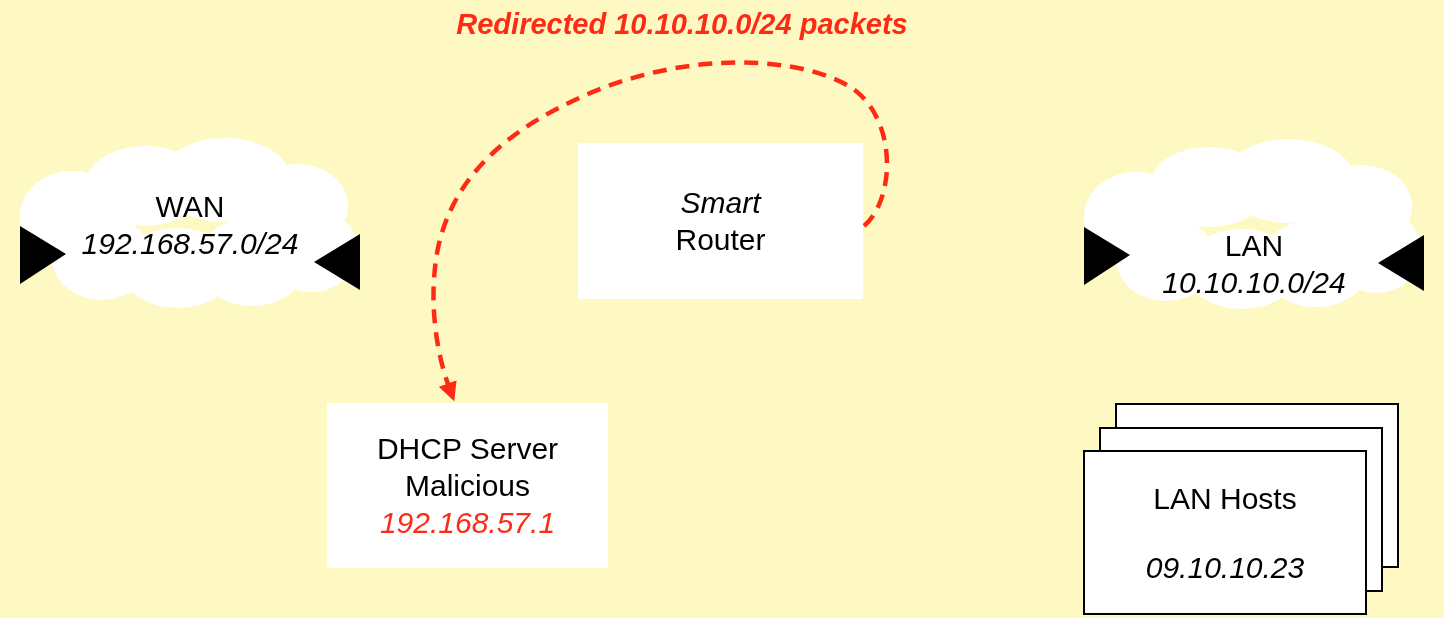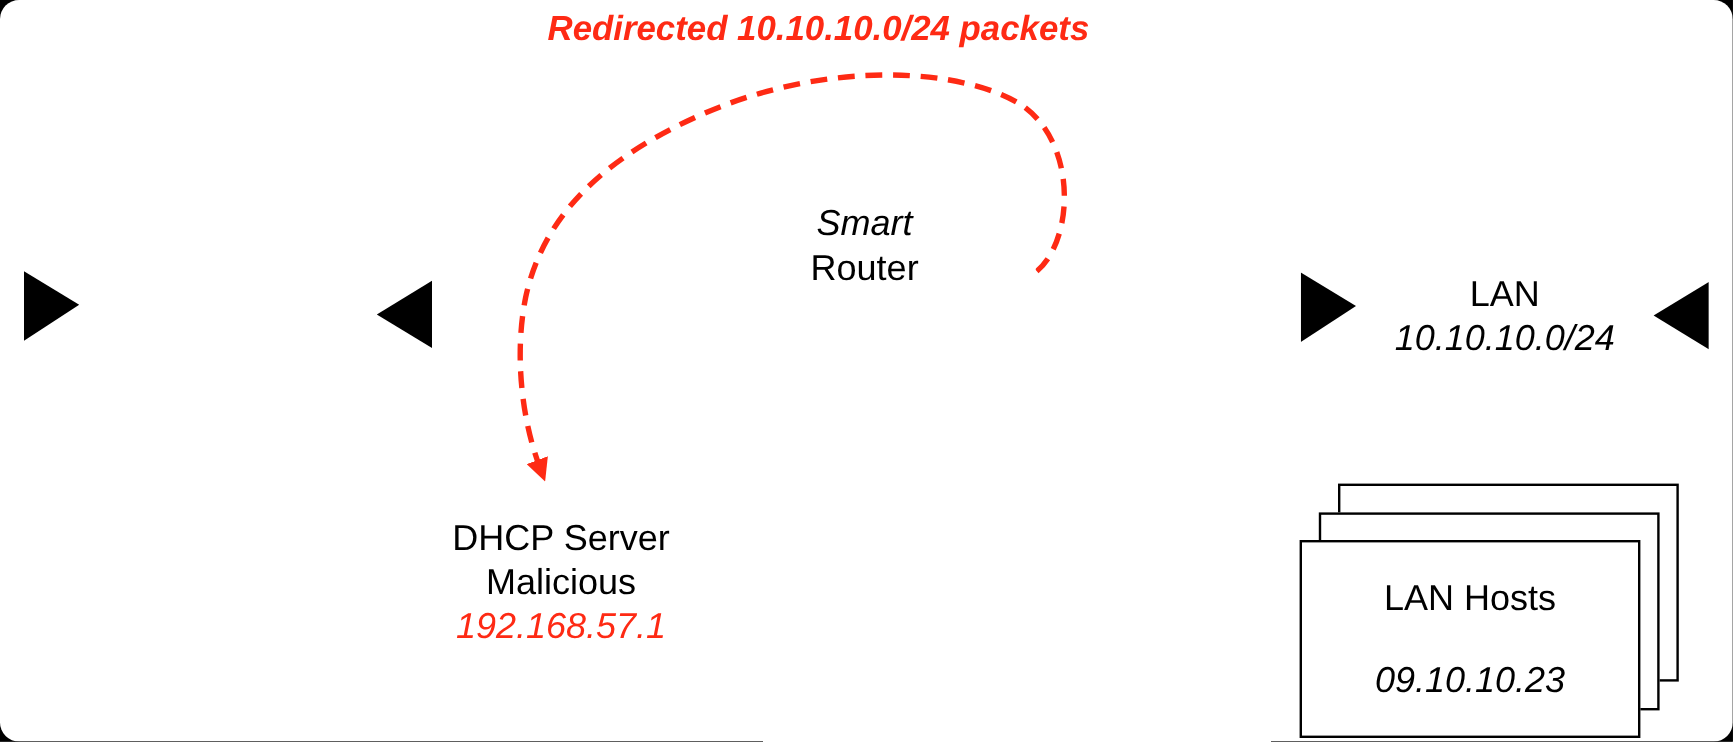--- a/index.html
+++ b/index.html
@@ -8,22 +8,21 @@
     width: 1444px;
     height: 618px;
     background: #000000;
     overflow: hidden;
     font-family: "Liberation Sans", sans-serif;
   }
   #canvas {
     position: relative;
     width: 1444px;
     height: 618px;
-    background: #ffffff;
-    border-radius: 16px;
+    background: #fef9c3;
   }
   #bg-svg {
     position: absolute;
     left: 0; top: 0;
     width: 1444px; height: 618px;
   }
   .redirect-label {
     position: absolute;
     top: 8px;
     left: 682px;
@@ -39,21 +38,21 @@
     background: #ffffff;
     color: #000000;
     display: flex;
     flex-direction: column;
     align-items: center;
     justify-content: center;
     text-align: center;
     font-size: 30px;
     line-height: 37px;
   }
-  .router-box { left: 578px; top: 143px; width: 285px; height: 124px; }
+  .router-box { left: 578px; top: 143px; width: 285px; height: 156px; }
   .dhcp-box   { left: 327px; top: 403px; width: 281px; height: 165px; }
   .cloud-label {
     position: absolute;
     width: 300px;
     text-align: center;
     color: #000000;
     font-size: 30px;
     line-height: 37px;
   }
   .wan-label { left: 40px;   top: 188px; }
@@ -116,20 +115,24 @@
 
     <path d="M 864 226
              C 895 200 898 120 852 88
              C 802 56 690 50 588 94
              C 498 133 452 183 438 248
              C 428 298 436 352 449 387" fill="none" stroke="#fe2a14" stroke-width="4.5" stroke-dasharray="14 9" marker-end="url(#arrowhead)"></path>
   </svg>
 
   <div class="redirect-label">Redirected 10.10.10.0/24 packets</div>
 
+  <div class="cloud-label wan-label">
+    <div>WAN</div>
+    <div class="italic">192.168.57.0/24</div>
+  </div>
 
   <div class="node-box router-box">
     <div class="italic">Smart</div>
     <div>Router</div>
   </div>
 
   <div class="cloud-label lan-label">
     <div>LAN</div>
     <div class="italic">10.10.10.0/24</div>
   </div>

